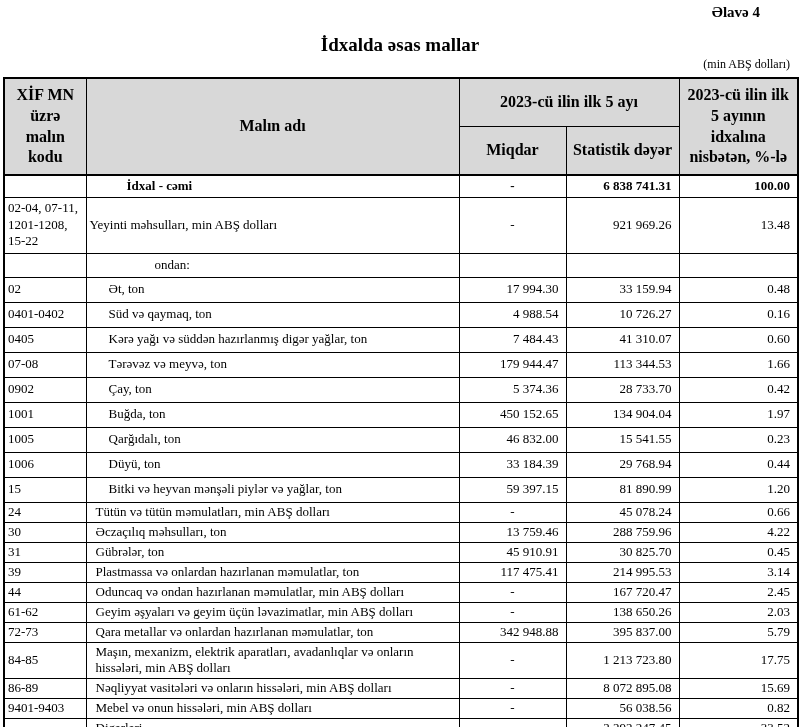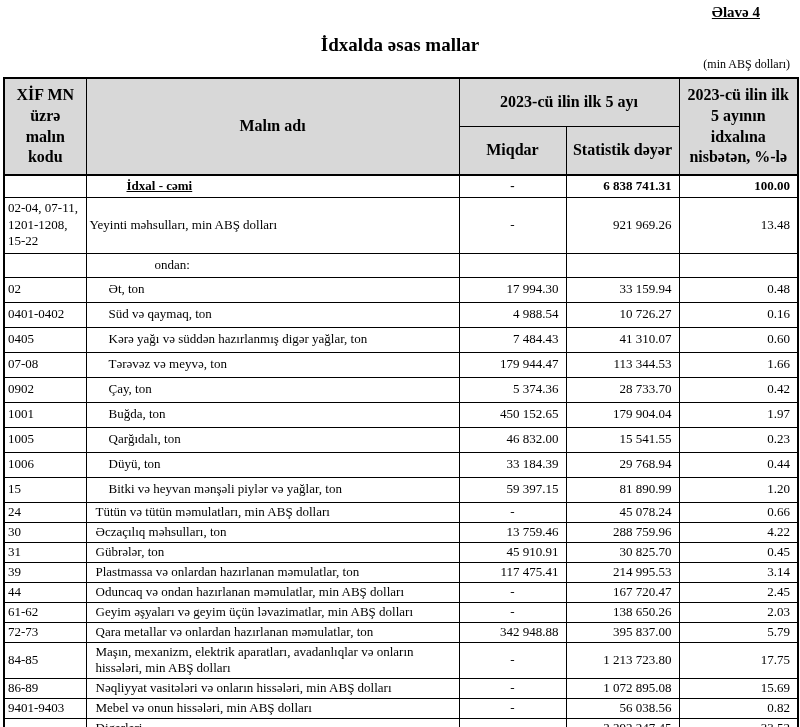--- a/index.html
+++ b/index.html
@@ -3,21 +3,21 @@
 <meta charset="utf-8">
 <style>
   html,body{margin:0;padding:0;background:#ffffff;}
   body{
     width:800px;height:727px;overflow:hidden;
     font-family:"Liberation Serif","DejaVu Serif",serif;
     color:#000;
   }
   .annex{
     margin-top:4px;padding-right:40px;
-    text-align:right;font-weight:bold;font-size:15px;text-decoration:underline;
+    text-align:right;font-weight:bold;font-size:15px;
   }
   .doc-title{
     margin-top:13px;text-align:center;
     font-weight:bold;font-size:19px;
   }
   .unit-note{
     margin-top:1px;padding-right:10px;
     text-align:right;font-size:12px;
   }
   table.main{
@@ -46,21 +46,21 @@
     background:#fff;
   }
   td.code{text-align:left;padding-left:3px;padding-right:2px;}
   td.name{text-align:left;}
   td.num{text-align:right;padding-right:7px;}
   td.num.dash{text-align:center;padding-right:3px;}
   td.num.empty{padding-right:3px;}
   
   tr.total{height:22px;}
   tr.total td{font-weight:bold;}
-  tr.total td.name{padding-left:40px;text-decoration:underline;}
+  tr.total td.name{padding-left:40px;}
   tr.group{height:56px;}
   tr.group td.name{padding-left:3px;}
   tr.label{height:24px;}
   tr.label td.name{padding-left:68px;margin-left:20px;}
   tr.sub{height:25px;}
   tr.sub td.name{padding-left:22px;}
   tr.main-row{height:20px;}
   tr.main-row td.name{padding-left:9px;}
 </style>
 </head>
@@ -144,21 +144,21 @@
         <td class="code">0902</td>
         <td class="name">Çay, ton</td>
         <td class="num">5 374.36</td>
         <td class="num">28 733.70</td>
         <td class="num">0.42</td>
       </tr>
       <tr class="sub">
         <td class="code">1001</td>
         <td class="name">Buğda, ton</td>
         <td class="num">450 152.65</td>
-        <td class="num">179 904.04</td>
+        <td class="num">134 904.04</td>
         <td class="num">1.97</td>
       </tr>
       <tr class="sub">
         <td class="code">1005</td>
         <td class="name">Qarğıdalı, ton</td>
         <td class="num">46 832.00</td>
         <td class="num">15 541.55</td>
         <td class="num">0.23</td>
       </tr>
       <tr class="sub">
@@ -228,21 +228,21 @@
         <td class="code">84-85</td>
         <td class="name">Maşın, mexanizm, elektrik aparatları, avadanlıqlar və onların hissələri, min ABŞ dolları</td>
         <td class="num dash">-</td>
         <td class="num">1 213 723.80</td>
         <td class="num">17.75</td>
       </tr>
       <tr class="main-row">
         <td class="code">86-89</td>
         <td class="name">Nəqliyyat vasitələri və onların hissələri, min ABŞ dolları</td>
         <td class="num dash">-</td>
-        <td class="num">1 072 895.08</td>
+        <td class="num">8 072 895.08</td>
         <td class="num">15.69</td>
       </tr>
       <tr class="main-row">
         <td class="code">9401-9403</td>
         <td class="name">Mebel və onun hissələri, min ABŞ dolları</td>
         <td class="num dash">-</td>
         <td class="num">56 038.56</td>
         <td class="num">0.82</td>
       </tr>
       <tr class="main-row">

